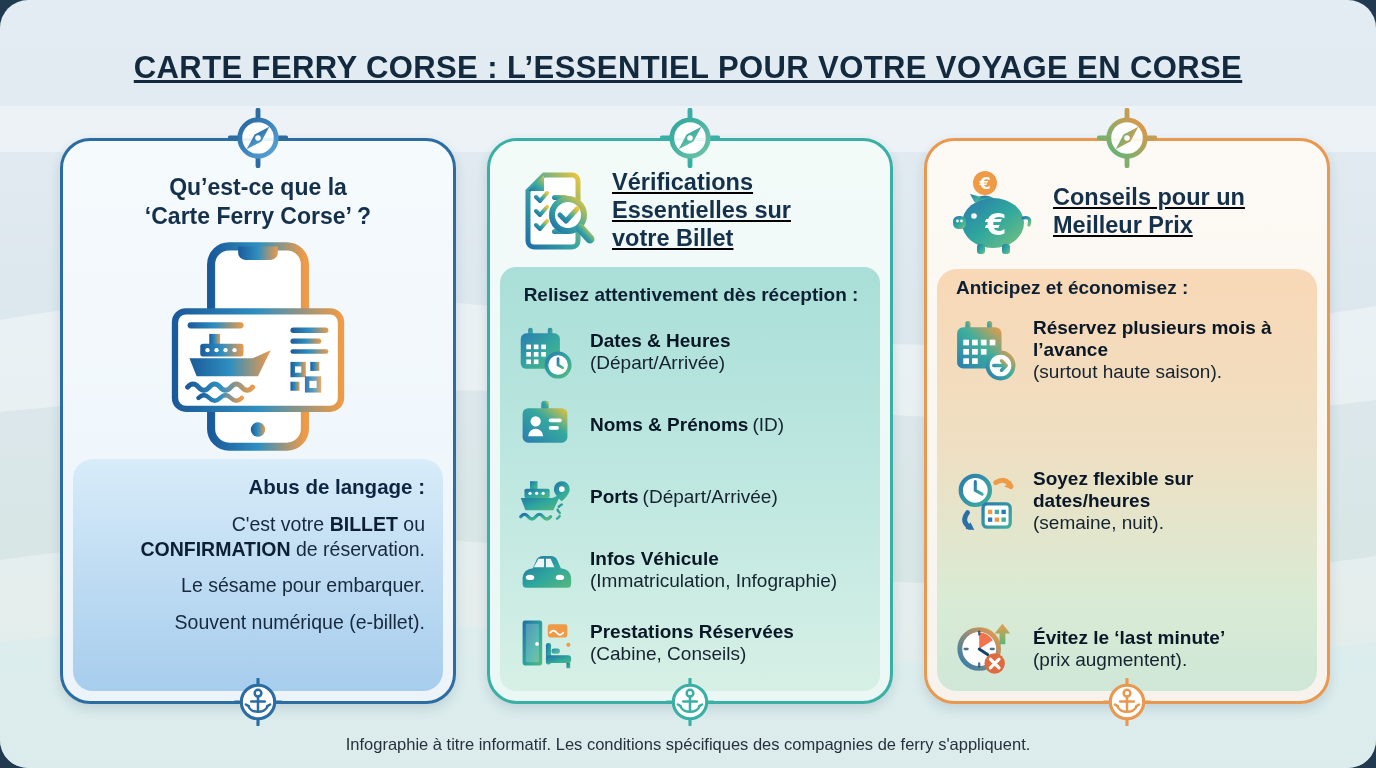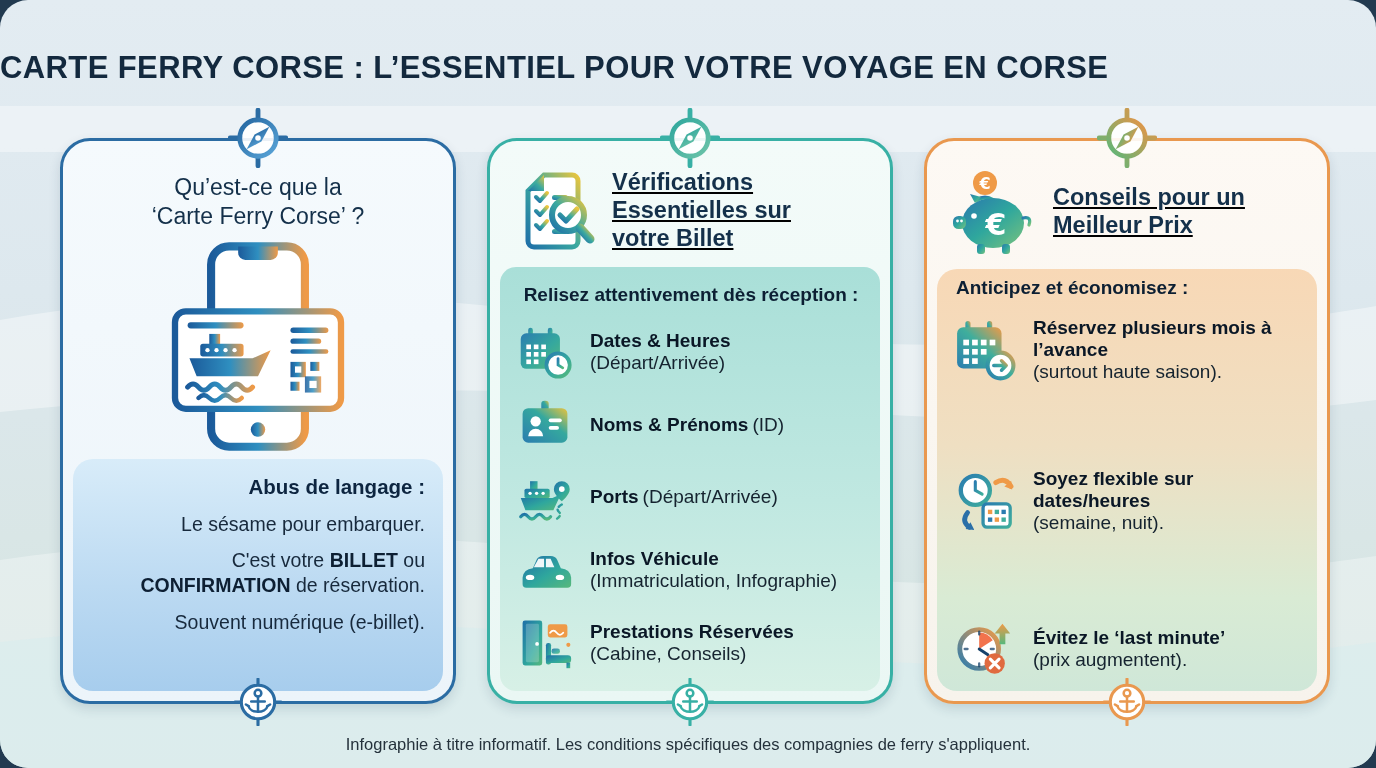--- a/index.html
+++ b/index.html
@@ -7,36 +7,36 @@
     width:1376px;height:768px;overflow:hidden;
     background:#223a50;
     font-family:"Liberation Sans", sans-serif;
   }
   .canvas{
     position:relative;width:1376px;height:768px;border-radius:28px;overflow:hidden;
     background:linear-gradient(180deg,#e3ecf2 0%,#dde8ee 38%,#d9e6e6 70%,#d2e4df 100%);
   }
   .bg-waves{position:absolute;inset:0;z-index:0;}
   .main-title{
-    position:absolute;top:50px;left:0;width:100%;text-align:left;z-index:2;
-    font-size:31px;font-weight:bold;letter-spacing:.4px;color:#13293e;
+    position:absolute;top:50px;left:0;width:100%;text-align:center;z-index:2;
+    font-size:31px;font-weight:bold;letter-spacing:.4px;color:#13293e;text-decoration:underline;
   }
   .cards{position:absolute;top:138px;left:60px;width:1270px;height:566px;display:flex;gap:31px;z-index:1;}
   .card{
     position:relative;border-radius:30px;background:#fafdfe;padding:10px;box-sizing:border-box;
     display:flex;flex-direction:column;box-shadow:0 5px 12px rgba(25,55,85,.14);
   }
   .card1{width:396px;border:3.5px solid #2b6ca3;background:linear-gradient(180deg,#f5fafd,#ecf4fa);}
   .card2{width:406px;border:3.5px solid #38b0a5;background:linear-gradient(180deg,#f3fbf9,#eaf7f4);}
   .card3{width:406px;border:3.5px solid #e9984f;background:linear-gradient(180deg,#fdf9f4,#f7f3ec);}
   .compass{position:absolute;top:-33px;left:50%;transform:translateX(-50%);z-index:3;}
   .anchor{position:absolute;bottom:-25px;left:50%;transform:translateX(-50%);z-index:3;}
 
   
-  .c1-title{margin-top:22px;text-align:center;font-size:23px;font-weight:normal;color:#14304a;line-height:1.25;}
+  .c1-title{margin-top:22px;text-align:center;font-size:23px;font-weight:bold;color:#14304a;line-height:1.25;}
   .phone-illo{display:block;margin:10px auto 6px auto;}
   .panel{border-radius:20px;flex:1;box-sizing:border-box;}
   .panel1{
     background:linear-gradient(180deg,#d8ecf9 0%,#bcdaf2 55%,#a7cded 100%);
     padding:16px 18px;text-align:right;color:#16273a;
   }
   .abus-head{font-size:20.5px;font-weight:bold;color:#0d2540;margin-bottom:13px;}
   .abus-line{font-size:19.5px;line-height:1.3;margin-bottom:11px;color:#17293c;}
   .abus-line .b{font-weight:bold;color:#0d1f33;}
 
@@ -133,22 +133,22 @@
           <circle cx="64" cy="121" r="2.4" fill="#fff"></circle>
           <circle cx="74" cy="121" r="2.4" fill="#fff"></circle>
           <circle cx="84" cy="121" r="2.4" fill="#fff"></circle>
         <path d="M34 130 L104 130 L124 121 L110 150 L42 150 Z" fill="url(#gpt)"></path>
         <path d="M32 162 q6 -7 12 0 t12 0 t12 0 t12 0 t12 0 t12 0" stroke="url(#gpt)" stroke-width="5.5" fill="none" stroke-linecap="round"></path>
         <path d="M44 174 q6 -6 12 0 t12 0 t12 0 t12 0" stroke="url(#gpt)" stroke-width="5" fill="none" stroke-linecap="round"></path>
       </svg>
 
       <div class="panel panel1">
         <div class="abus-head">Abus de langage :</div>
+        <div class="abus-line"><span>C'est votre </span><span class="b">BILLET</span><span> ou</span><br><span class="b">CONFIRMATION</span><span> de réservation.</span></div>
         <div class="abus-line">Le sésame pour embarquer.</div>
-        <div class="abus-line"><span>C'est votre </span><span class="b">BILLET</span><span> ou</span><br><span class="b">CONFIRMATION</span><span> de réservation.</span></div>
         <div class="abus-line">Souvent numérique (e-billet).</div>
       </div>
 
       <svg class="anchor" width="48" height="48" viewBox="0 0 46 46">
         <path d="M23 1v5M23 40v5M1 23h5M40 23h5" stroke="#2b6ca3" stroke-width="3" stroke-linecap="round"></path>
         <circle cx="23" cy="23" r="16" fill="#ffffff" stroke="#2b6ca3" stroke-width="3"></circle>
         <circle cx="23" cy="14.5" r="3.2" fill="none" stroke="#2b6ca3" stroke-width="2.4"></circle>
         <path d="M23 18v14 M16.5 22.5h13" stroke="#2b6ca3" stroke-width="2.4" stroke-linecap="round"></path>
         <path d="M14 27c1.5 7 16.5 7 18 0" fill="none" stroke="#2b6ca3" stroke-width="2.4" stroke-linecap="round"></path>
         <path d="M14 27l-2.6-1.6 M32 27l2.6-1.6" stroke="#2b6ca3" stroke-width="2.4" stroke-linecap="round"></path>

